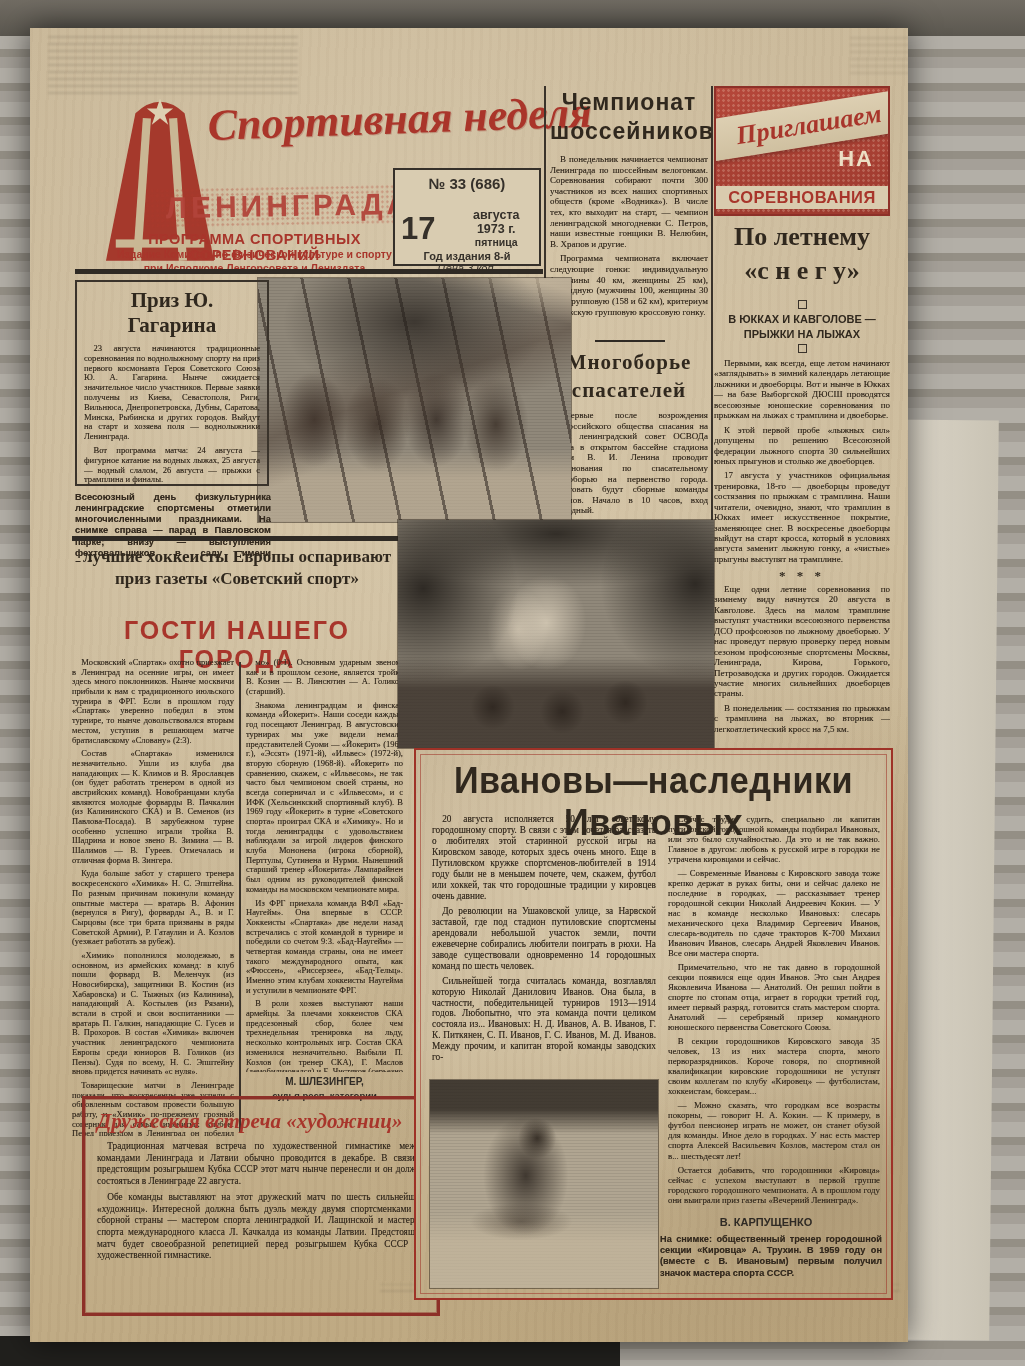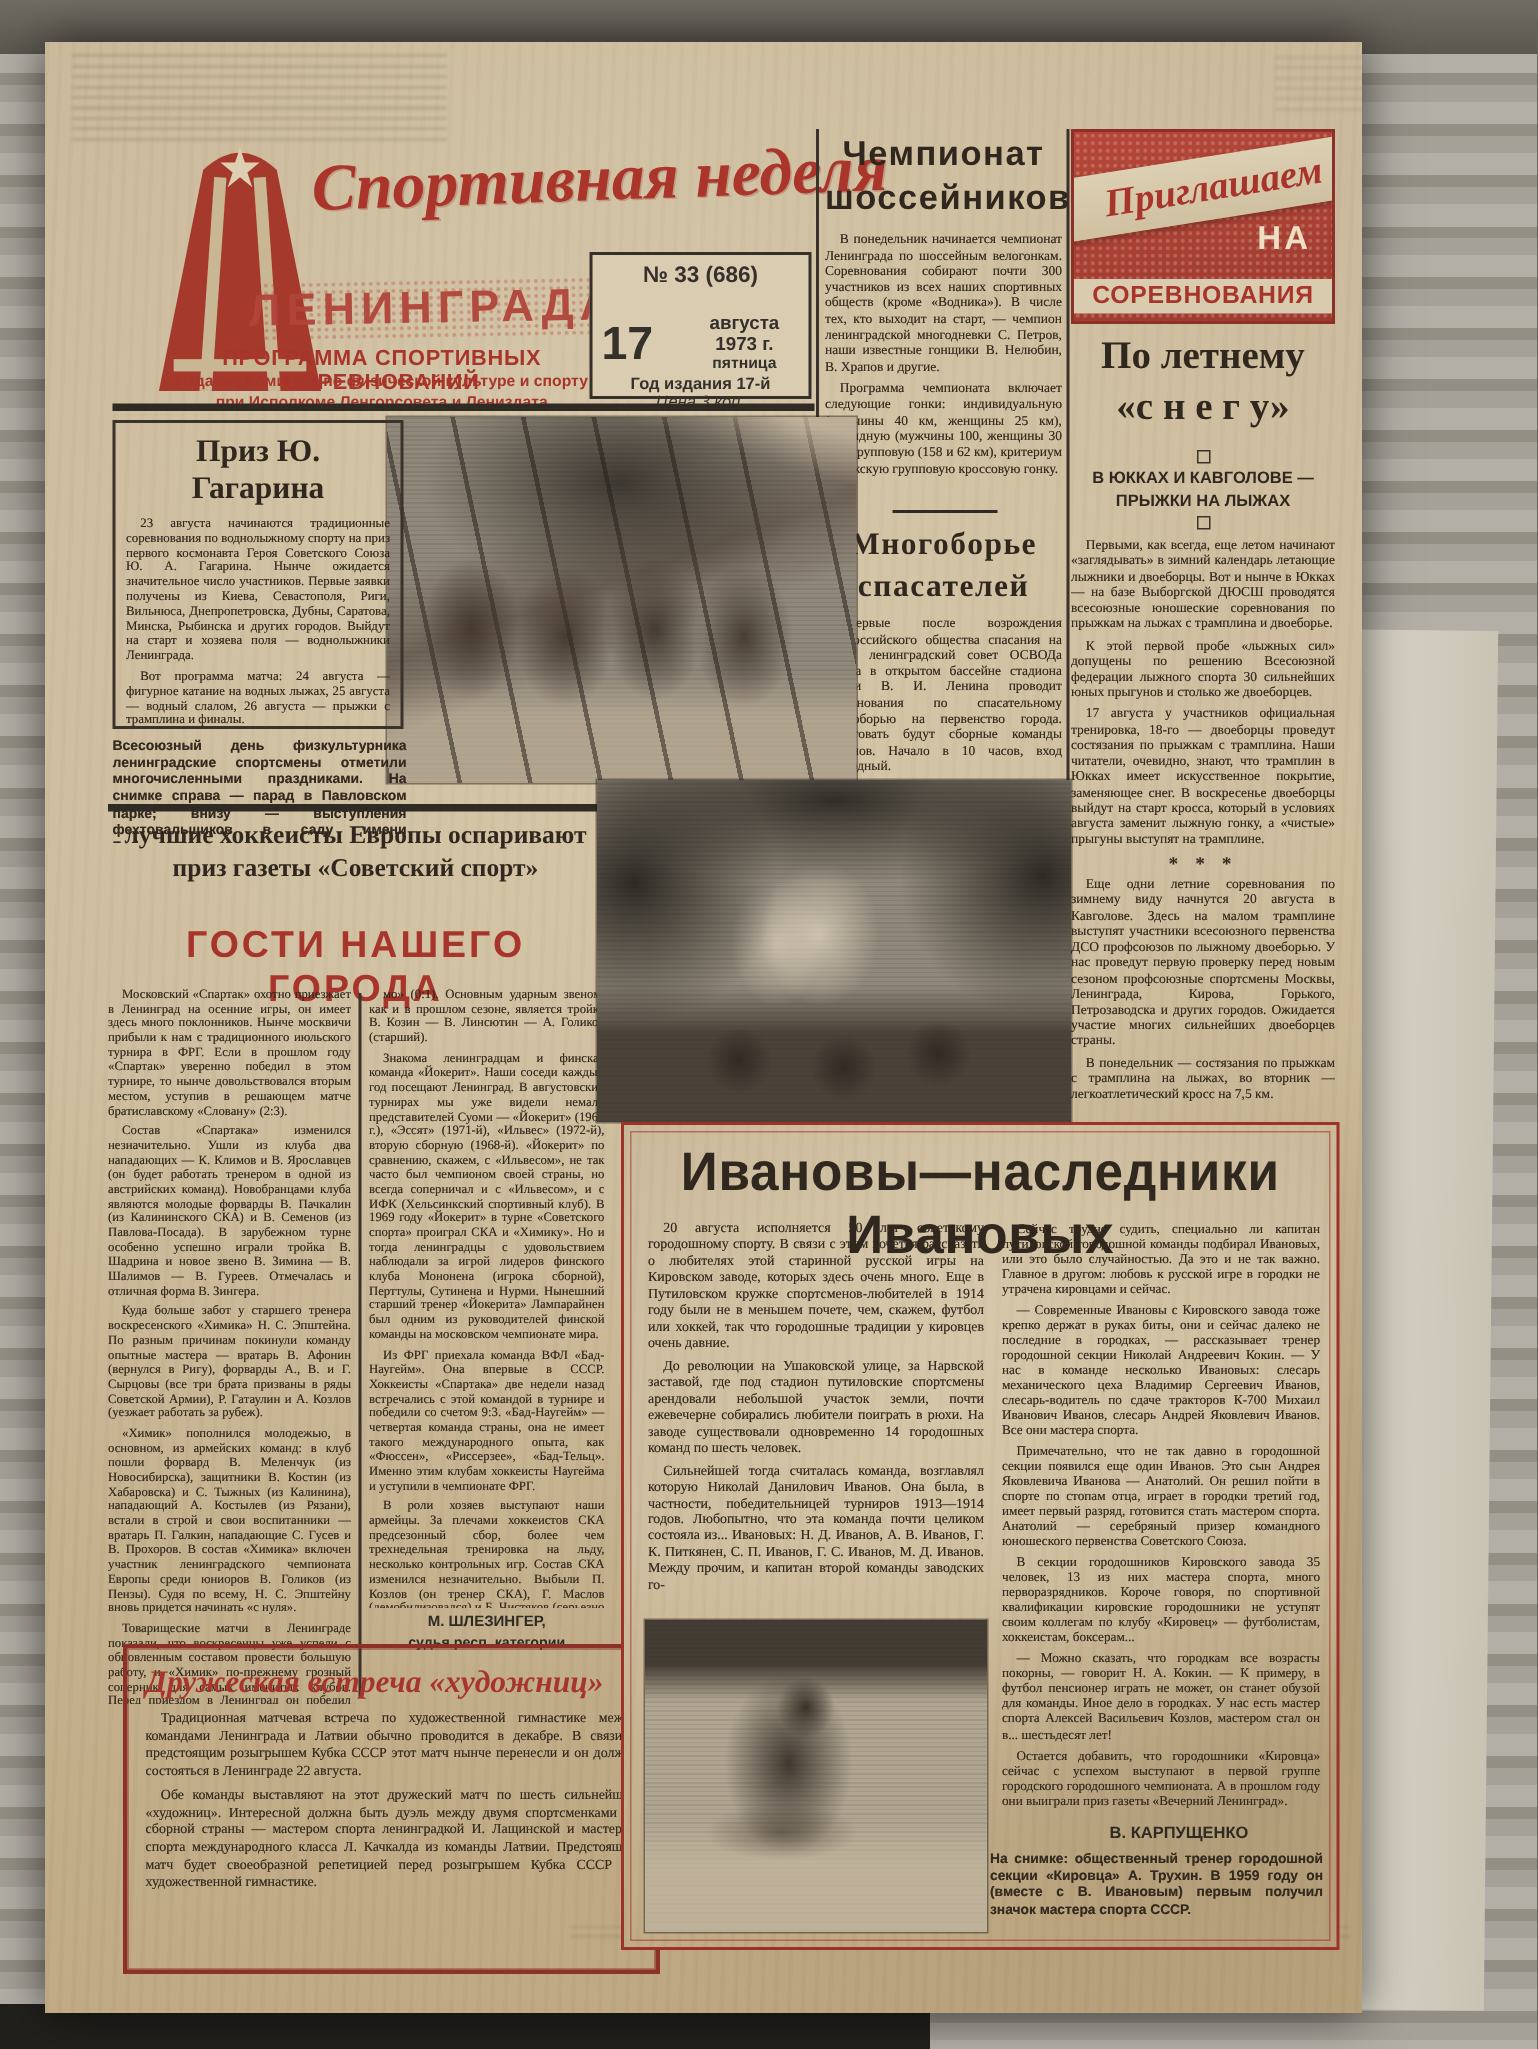--- a/index.html
+++ b/index.html
@@ -151,21 +151,21 @@
 
     <div class="abs issue-box" style="left:363px;top:140px;width:148px;height:98px;">
       <div class="ib-num">№ 33 (686)</div>
       <div class="ib-date">
         <span class="ib-day">17</span>
         <span class="ib-right">
           <span class="ib-month">августа 1973 г.</span>
           <span class="ib-week">пятница</span>
         </span>
       </div>
-      <div class="ib-year">Год издания 17-й</div>
+      <div class="ib-year">Год издания 8-й</div>
       <div class="ib-price">Цена 3 коп.</div>
     </div>
 
     <div class="abs rule-h" style="left:45px;top:241px;width:468px;height:5px;"></div>
     <div class="abs rule-v" style="left:514px;top:58px;width:2px;height:434px;"></div>
     <div class="abs rule-v" style="left:681px;top:58px;width:2px;height:660px;"></div>
 
     <div class="abs h-sans" style="left:520px;top:60px;width:158px;font-size:23px;line-height:1.25;letter-spacing:1px;">
       <div>Чемпионат</div>
       <div>шоссейников</div>
@@ -263,20 +263,20 @@
           <p>Сильнейшей тогда считалась команда, возглавлял которую Николай Данилович Иванов. Она была, в частности, победительницей турниров 1913—1914 годов. Любопытно, что эта команда почти целиком состояла из... Ивановых: Н. Д. Иванов, А. В. Иванов, Г. К. Питкянен, С. П. Иванов, Г. С. Иванов, М. Д. Иванов. Между прочим, и капитан второй команды заводских го-</p>
         </div>
       <div class="txt" style="position:absolute;left:252px;top:64px;width:212px;height:400px;font-size:8.8px;line-height:1.14;">
           <p>Сейчас трудно судить, специально ли капитан путиловской городошной команды подбирал Ивановых, или это было случайностью. Да это и не так важно. Главное в другом: любовь к русской игре в городки не утрачена кировцами и сейчас.</p>
           <p>— Современные Ивановы с Кировского завода тоже крепко держат в руках биты, они и сейчас далеко не последние в городках, — рассказывает тренер городошной секции Николай Андреевич Кокин. — У нас в команде несколько Ивановых: слесарь механического цеха Владимир Сергеевич Иванов, слесарь-водитель по сдаче тракторов К-700 Михаил Иванович Иванов, слесарь Андрей Яковлевич Иванов. Все они мастера спорта.</p>
           <p>Примечательно, что не так давно в городошной секции появился еще один Иванов. Это сын Андрея Яковлевича Иванова — Анатолий. Он решил пойти в спорте по стопам отца, играет в городки третий год, имеет первый разряд, готовится стать мастером спорта. Анатолий — серебряный призер командного юношеского первенства Советского Союза.</p>
           <p>В секции городошников Кировского завода 35 человек, 13 из них мастера спорта, много перворазрядников. Короче говоря, по спортивной квалификации кировские городошники не уступят своим коллегам по клубу «Кировец» — футболистам, хоккеистам, боксерам...</p>
           <p>— Можно сказать, что городкам все возрасты покорны, — говорит Н. А. Кокин. — К примеру, в футбол пенсионер играть не может, он станет обузой для команды. Иное дело в городках. У нас есть мастер спорта Алексей Васильевич Козлов, мастером стал он в... шестьдесят лет!</p>
           <p>Остается добавить, что городошники «Кировца» сейчас с успехом выступают в первой группе городского городошного чемпионата. А в прошлом году они выиграли приз газеты «Вечерний Ленинград».</p>
         </div>
-      <div class="byline" style="position:absolute;left:264px;top:466px;width:212px;font-size:11px;">В. КАРПУЩЕНКО</div>
+      <div class="byline" style="position:absolute;left:244px;top:466px;width:212px;font-size:11px;">В. КАРПУЩЕНКО</div>
       <div class="txt capt" style="position:absolute;left:244px;top:484px;width:222px;height:58px;font-size:9.2px;line-height:1.22;">На снимке: общественный тренер городошной секции «Кировца» А. Трухин. В 1959 году он (вместе с В. Ивановым) первым получил значок мастера спорта СССР.</div>
       <div class="photo photo-gorodki" style="position:absolute;left:14px;top:330px;width:228px;height:208px;"></div>
     </div>
 
     <div class="abs ghost" style="left:350px;top:1256px;width:520px;height:8px;opacity:.18;"></div>
   </div>
 </div>
 
 </body></html>

